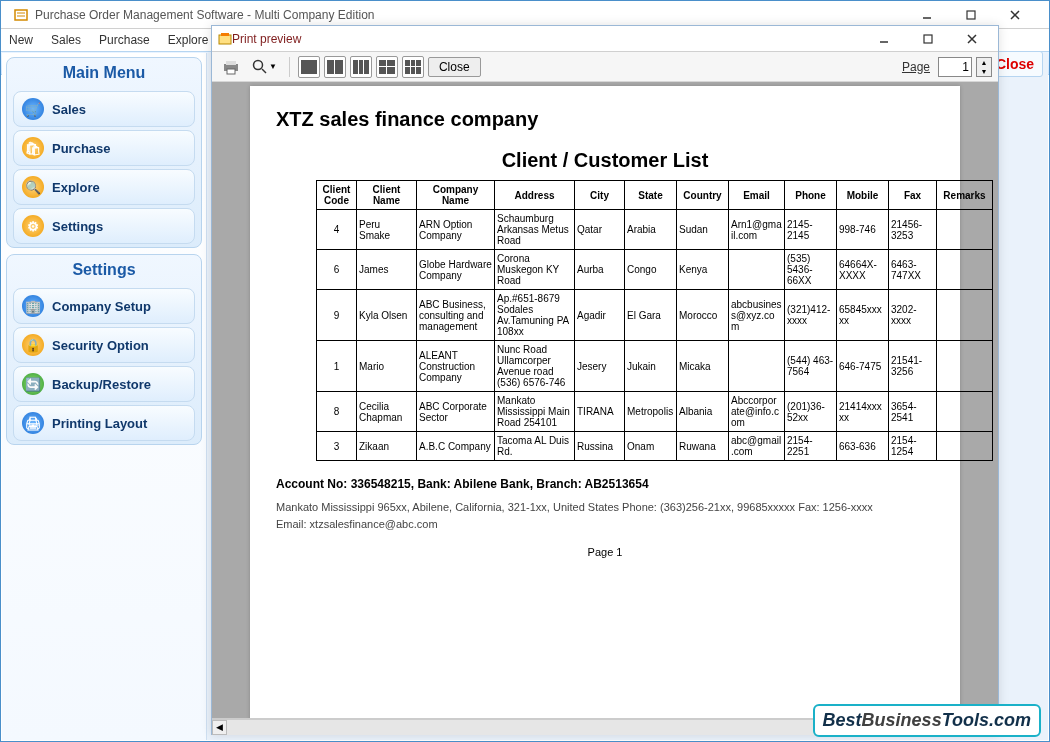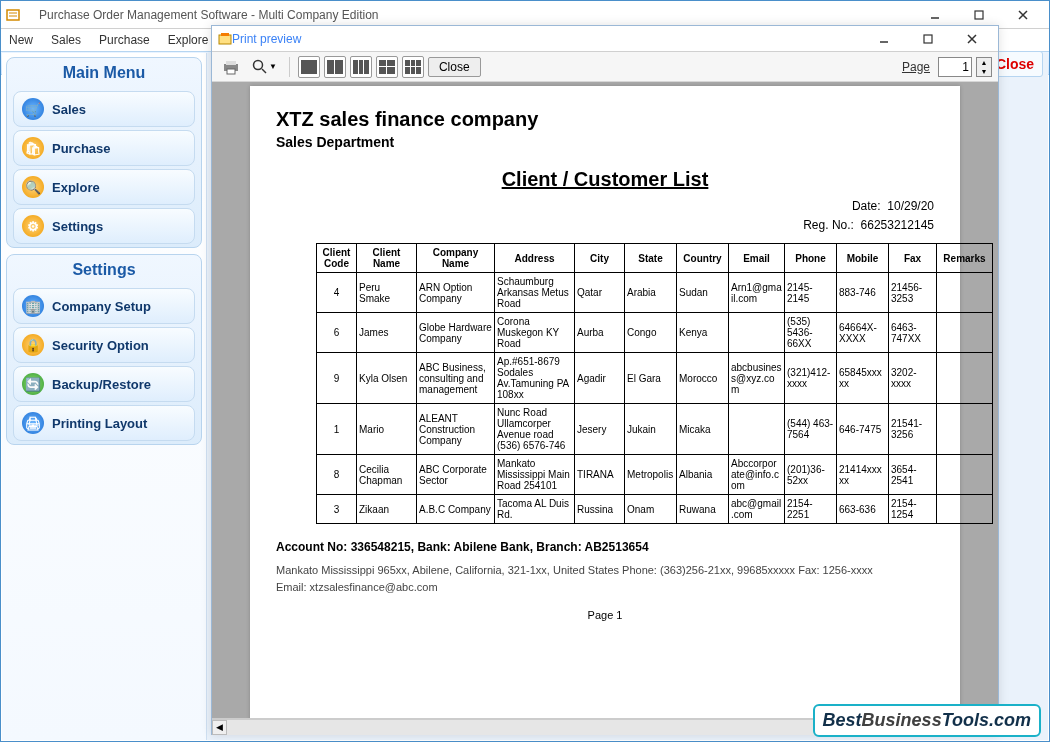--- a/index.html
+++ b/index.html
@@ -20,23 +20,22 @@
     border: 1px solid #4a8fca;
     background: #fff;
     position: relative;
   }
   .titlebar {
     height: 28px;
     background: #fff;
     border-bottom: 1px solid #d0d0d0;
     display: flex;
     align-items: center;
-    padding: 0 4px;
+    padding: 0 12px;
     color: #333;
-    gap: 12px;
   }
   .titlebar .icon {
     width: 16px; height: 16px;
     margin-right: 6px;
     display: inline-flex;
     align-items: center; justify-content: center;
   }
   .titlebar .title-text { flex: 1; font-size: 12px; color: #555; }
   .win-controls { display: flex; gap: 0; }
   .win-btn {
@@ -144,21 +143,21 @@
     z-index: 5;
     display: flex;
     flex-direction: column;
   }
   .pv-titlebar {
     height: 26px;
     display: flex; align-items: center;
     padding: 0 4px 0 6px;
     border-bottom: 1px solid #d0d0d0;
   }
-  .pv-titlebar .title-text { flex: 1; font-size: 12px; color: #3b82f6; }
+  .pv-titlebar .title-text { flex: 1; font-size: 12px; color: #7f1d1d; }
   .pv-toolbar {
     height: 30px;
     display: flex;
     align-items: center;
     padding: 0 6px;
     gap: 4px;
     border-bottom: 1px solid #d6d6d6;
     background: #f6f6f6;
   }
   .tool-btn {
@@ -195,21 +194,21 @@
   .page {
     background: #fff;
     width: 710px;
     min-height: 640px;
     margin: 0 auto;
     box-shadow: 0 0 4px rgba(0,0,0,0.2);
     padding: 22px 26px;
   }
   .doc-company { font-size: 20px; font-weight: 800; font-family: Verdana, sans-serif;}
   .doc-dept { font-size: 14px; font-weight: 700; font-family: Verdana, sans-serif; margin-top: 3px;}
-  .doc-title { text-align: center; font-size: 20px; font-weight: 800; margin: 18px 0 6px; font-family: Verdana, sans-serif; text-decoration: underline;}
+  .doc-title { text-align: center; font-size: 20px; font-weight: 800; margin: 18px 0 6px; font-family: Verdana, sans-serif;}
   .doc-meta { text-align: right; font-size: 12px; line-height: 1.6; }
   table.grid {
     border-collapse: collapse;
     width: 100%;
     margin-top: 8px;
     font-size: 10px;
     table-layout: fixed;
     margin-left: 40px;
   }
   table.grid th, table.grid td {
@@ -434,26 +433,21 @@
       <input class="page-input" value="1" style="">
       <div class="page-spin">
           <div>▲</div>
           <div>▼</div>
         </div>
     </div>
 
     <div class="pv-viewport">
       <div class="page">
         <div class="doc-company">XTZ sales finance company</div>
-        <div class="doc-dept">Sales Department</div>
         <div class="doc-title">Client / Customer List</div>
-        <div class="doc-meta">
-          <span>Date:</span>&nbsp;&nbsp;<span>10/29/20</span><br>
-          <span>Reg. No.:</span>&nbsp;&nbsp;<span>66253212145</span>
-        </div>
 
         <table class="grid">
           <colgroup>
             <col style="width:40px">
               <col style="width:60px">
               <col style="width:78px">
               <col style="width:80px">
             <col style="width:50px">
               <col style="width:52px">
               <col style="width:52px">
@@ -483,21 +477,21 @@
               <tr>
                 <td class="center">4</td>
                 <td>Peru Smake</td>
                 <td>ARN Option Company</td>
                 <td>Schaumburg Arkansas Metus Road</td>
                 <td>Qatar</td>
                 <td>Arabia</td>
                 <td>Sudan</td>
                 <td>Arn1@gmail.com</td>
                 <td>2145-2145</td>
-                <td>883-746</td>
+                <td>998-746</td>
                 <td>21456-3253</td>
                 <td></td>
               </tr>
               <tr>
                 <td class="center">6</td>
                 <td>James</td>
                 <td>Globe Hardware Company</td>
                 <td>Corona Muskegon KY Road</td>
                 <td>Aurba</td>
                 <td>Congo</td>

